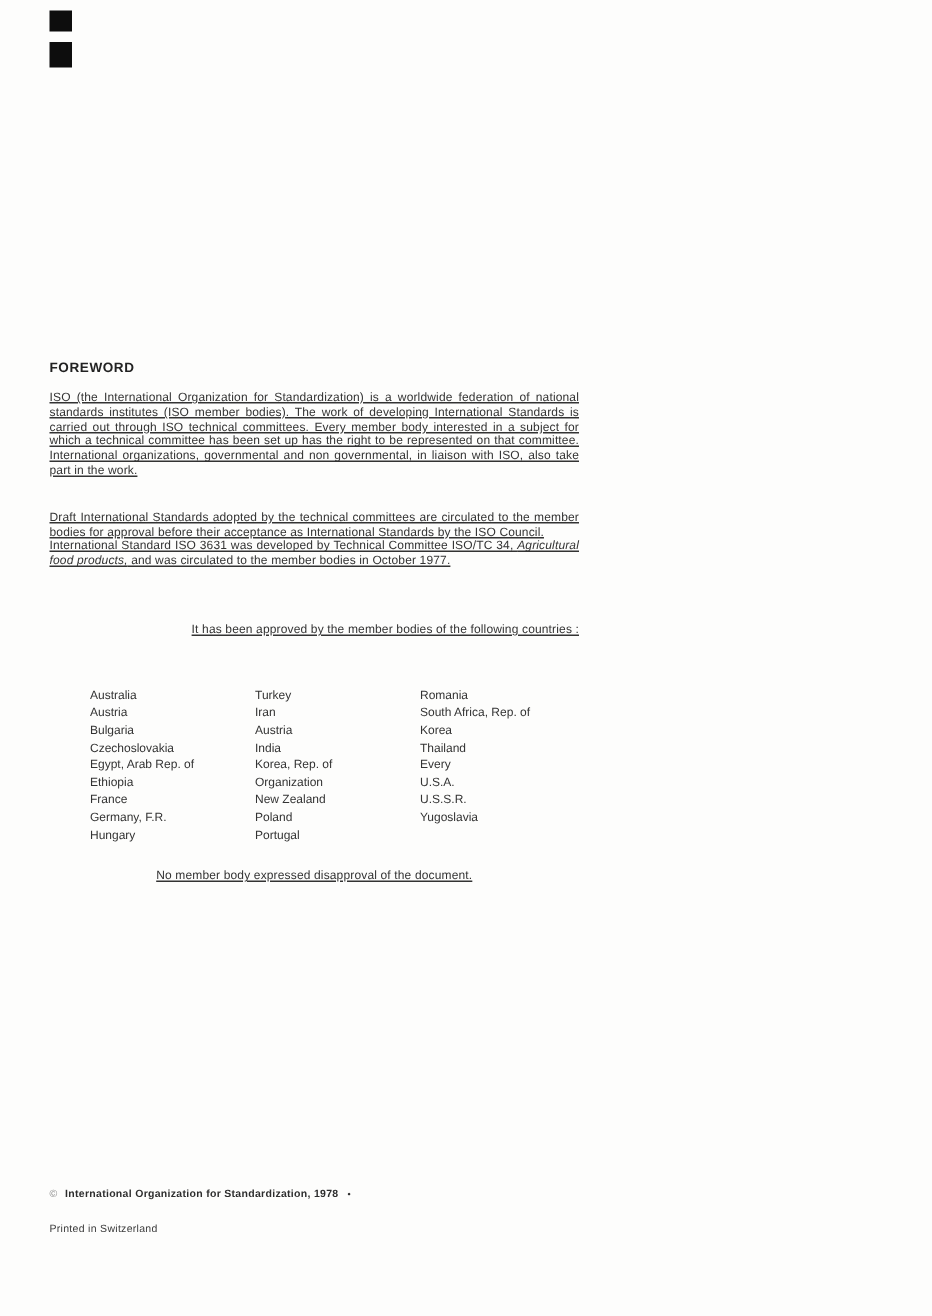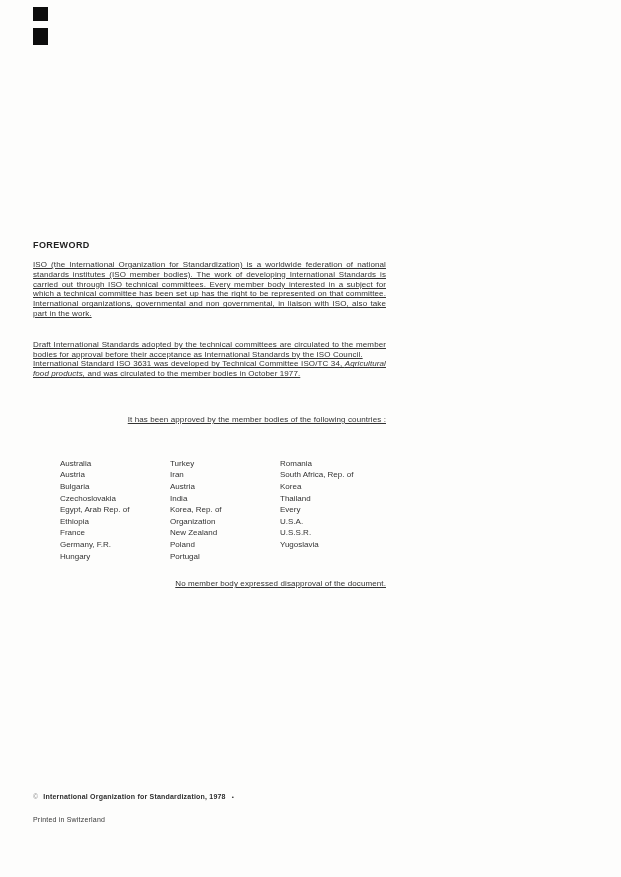--- a/index.html
+++ b/index.html
@@ -61,21 +61,21 @@
   }
   .country-col { width: 110px; }
   .country-col:last-child { width: auto; }
   .country-col .country-item {
     font-size: 8px;
     line-height: 11.6px;
     white-space: nowrap;
     color: #333;
   }
 
-  .note { text-align: right; }
+  .note { text-align: center; }
 
   .footer-copyright {
     position: absolute;
     left: 33px;
     top: 792px;
     font-size: 7px;
     line-height: 9px;
     font-weight: bold;
     color: #2e2e2e;
     letter-spacing: 0.2px;

